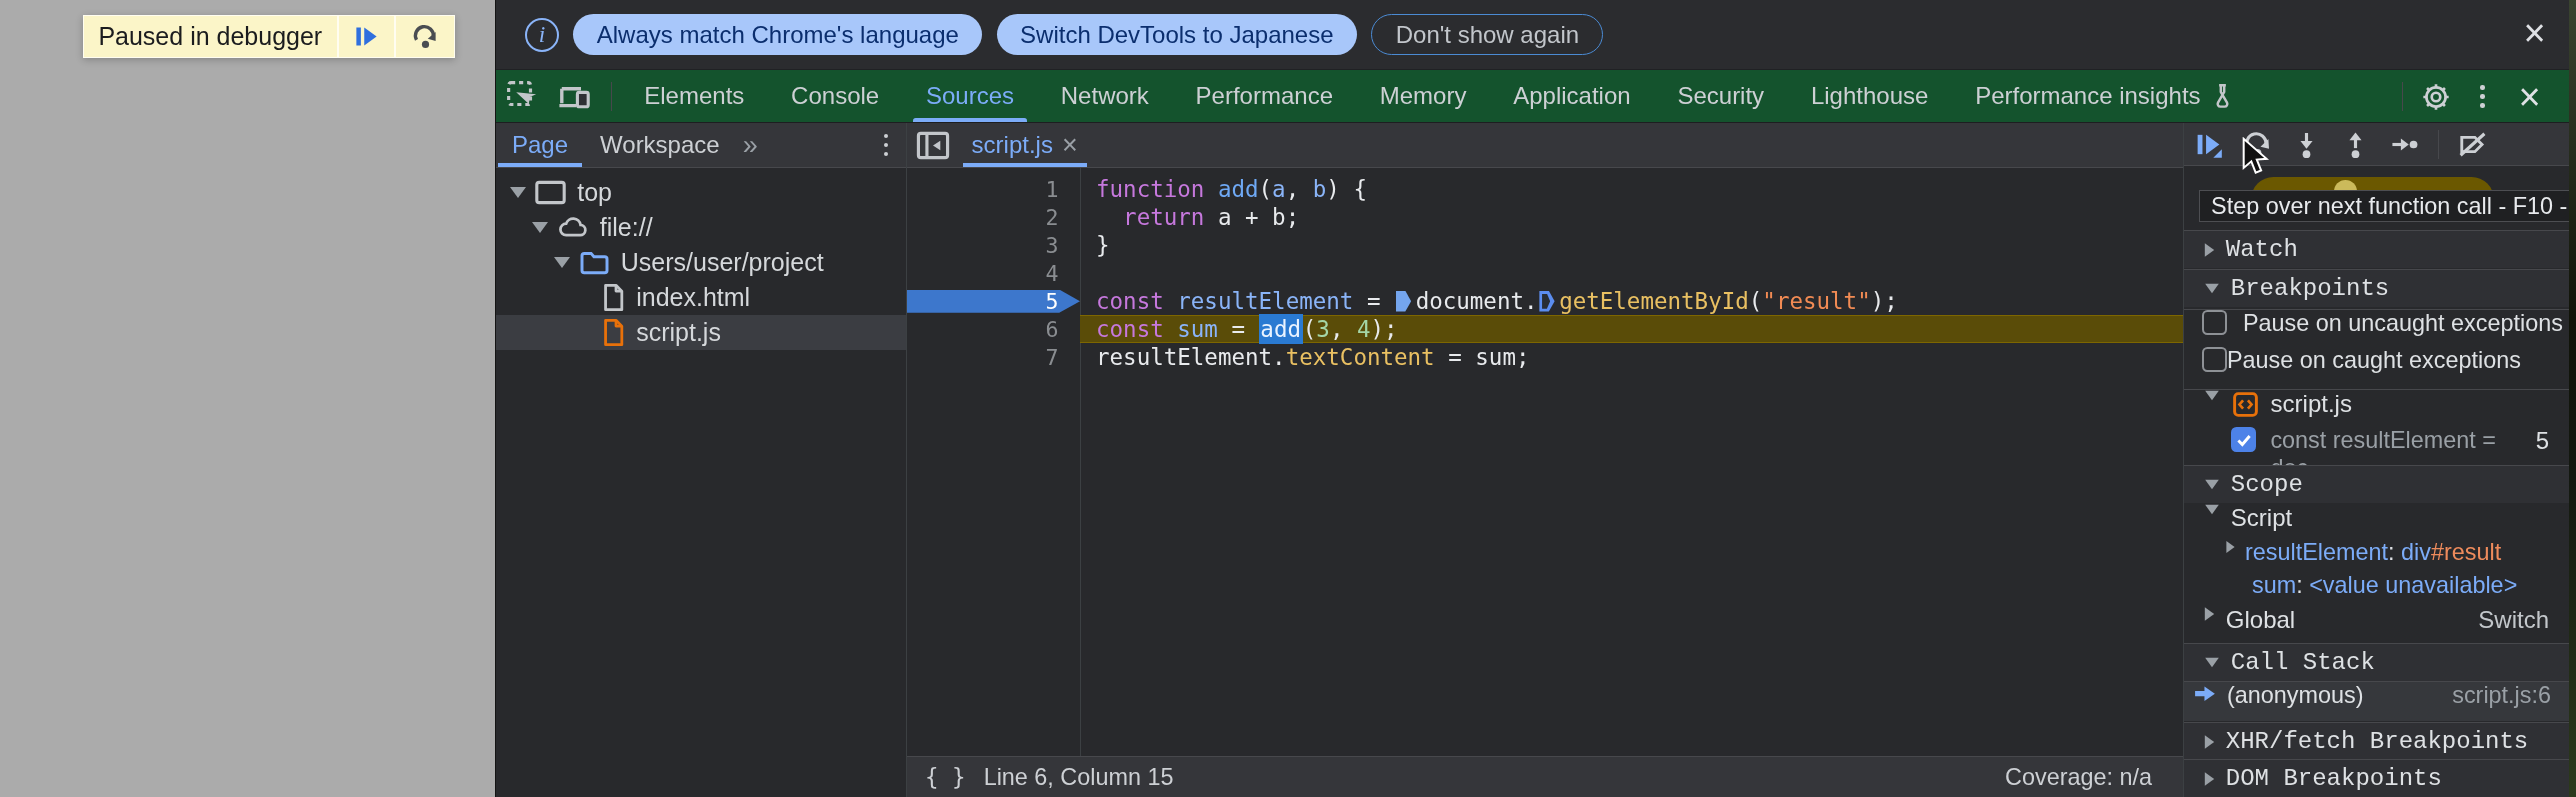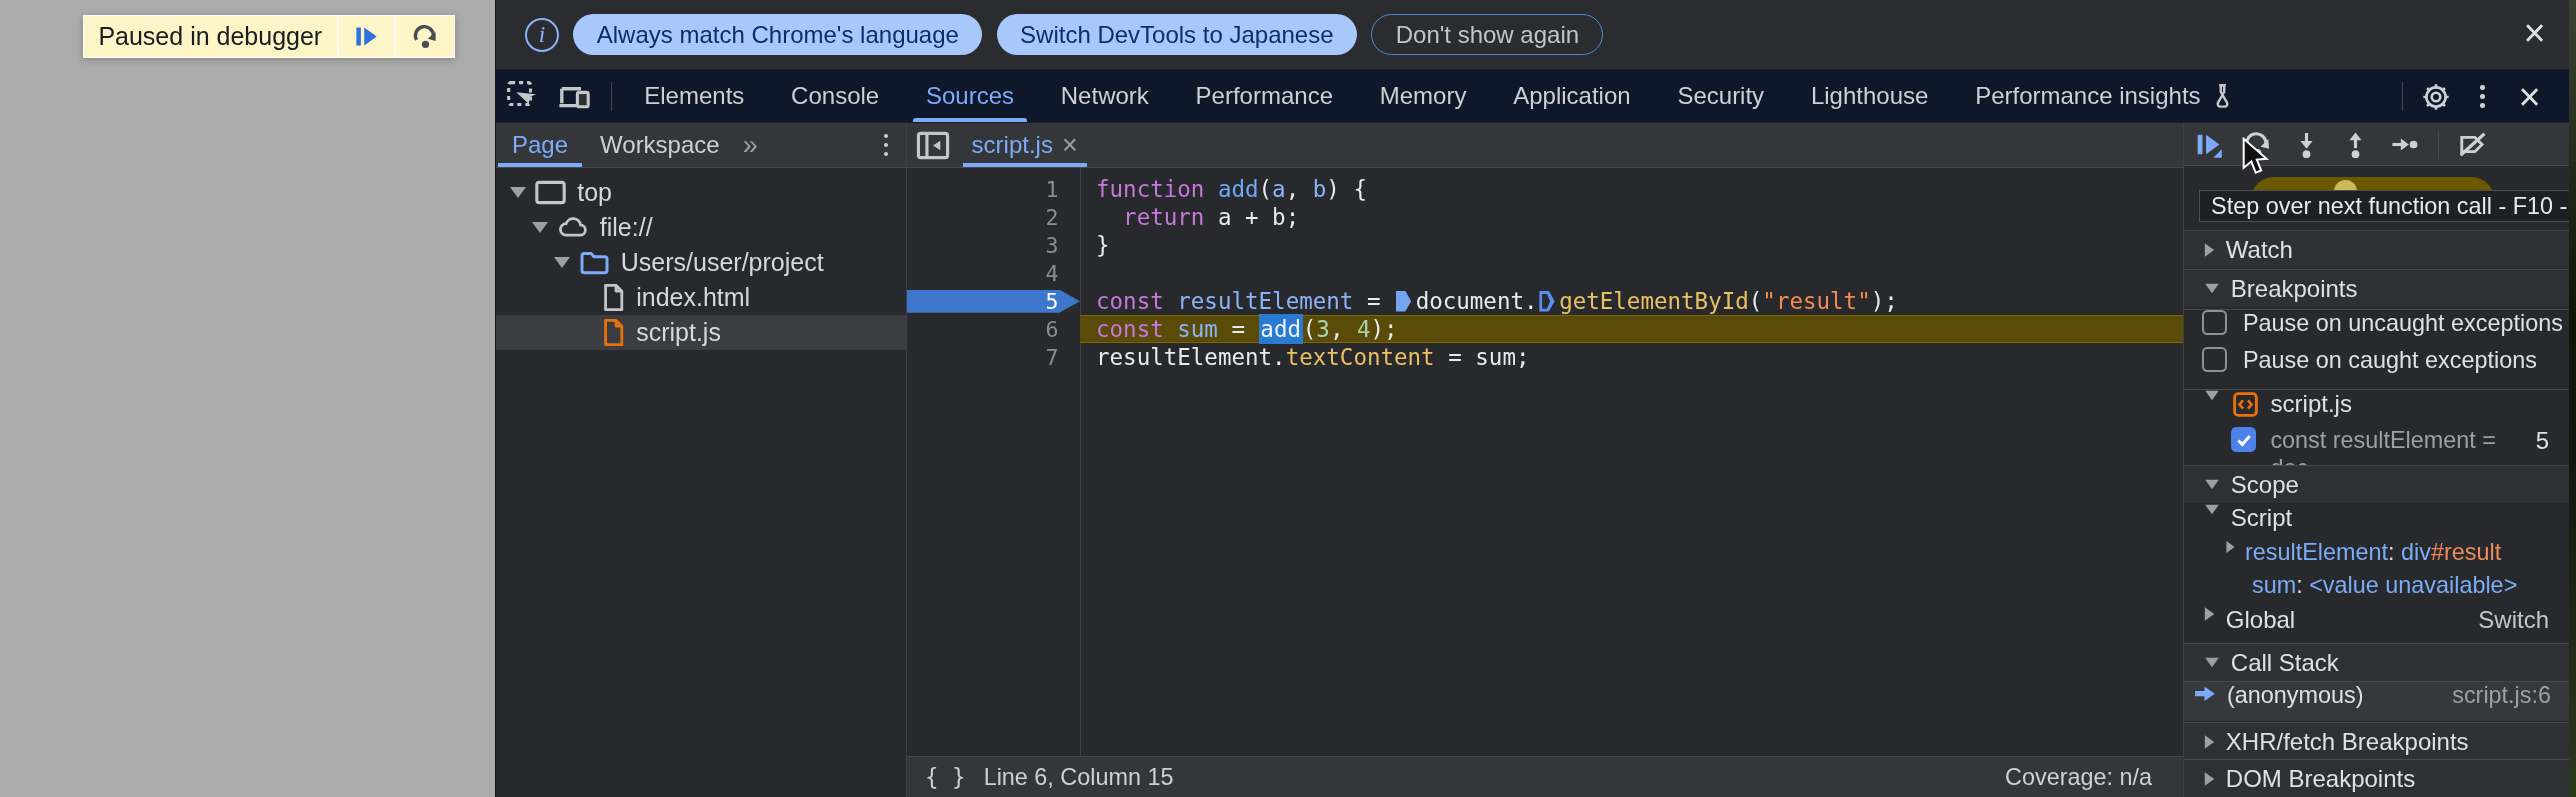--- a/index.html
+++ b/index.html
@@ -29,21 +29,21 @@
     font-size:23.4px; font-style:italic; font-family:"Liberation Serif",serif; flex:none;}
   #notif .msg { color:#e8eaed; font-size:25px; white-space:nowrap; margin-right:5.4px;}
   .pill { height:41px; border-radius:20.7px; background:#a8c7fa; color:#0b2e6e;
     font-size:24px; font-weight:500; display:flex; align-items:center;
     padding:0 23.4px; white-space:nowrap; }
   .pill.outline { background:transparent; border:1.8px solid #4b8bd4; color:#c2c6cb; font-weight:400;}
   .close-x { color:#dfe1e5; font-size:38px; line-height:1; cursor:default; }
   #notif-close { position:absolute; right:23.4px; top:14.4px; }
 
   
-  #tabbar { left:0; top:70px; width:100%; height:53px; background:#0f172a;
+  #tabbar { left:0; top:70px; width:100%; height:53px; background:#14532d;
     display:flex; align-items:stretch; border-bottom:0.9px solid #1d1e20; }
   #tabbar .iconbox { display:flex; align-items:center; padding:0 9px; }
   .vsep { width:0.9px; height:29px; background:#47484c; align-self:center; margin:0 9px;}
   .main-tab { display:flex; align-items:center; padding:0 23.4px; font-size:24px;
     color:#cdd0d4; position:relative; white-space:nowrap; }
   .main-tab.active { color:#7cacf8; }
   .main-tab.active::after { content:""; position:absolute; left:10.8px; right:10.8px;
     bottom:0; height:4.5px; background:#7cacf8; border-radius:2.7px 2.7px 0 0; }
   #tabbar-right { position:absolute; right:0; top:70px; height:53px; display:flex;
     align-items:center; padding-right:16px; }
@@ -111,21 +111,21 @@
   #statusbar { position:absolute; left:0; right:0; bottom:0; height:41px; background:#35363a;
     border-top:0.9px solid #47484c; display:flex; align-items:center; font-size:23.4px;
     color:#cdd0d4; padding:0 31px 0 18px; }
   #statusbar .brace { font-family:"DejaVu Sans Mono",monospace; font-size:22.5px; margin-right:18px;}
   #statusbar .right { margin-left:auto; }
 
   
   #dbg-toolbar { height:43px; }
   .dbtn { width:49px; height:43px; display:flex; align-items:center; justify-content:center; }
   .sec-head { display:flex; align-items:center; height:38px; background:#2f3034;
-    border-top:0.9px solid #47484c; font-size:24px; color:#dee1e4; padding-left:20px; gap:10.8px; }
+    border-top:0.9px solid #47484c; font-size:24px; color:#dee1e4; padding-left:20px; gap:10.8px;font-family:Liberation Mono, monospace; }
   .sec-head .tri, .sec-head .tri.down { transform:scale(.85); }
   .prow { display:flex; align-items:flex-start; font-size:23.4px; color:#dee1e4; position:relative; }
   .cb { width:25px; height:25px; border:2.7px solid #8e9196; border-radius:5.4px; flex:none; }
   .cb.checked { background:#4d82e8; border-color:#4d82e8; display:flex; align-items:center;
     justify-content:center; }
   .blue { color:#7cacf8; } .orange { color:#ee8b5c; } .dim { color:#9aa0a6; }
   .rt { margin-left:auto; }
 
   #olive-blob { position:absolute; left:67px; top:54px; width:243px; height:45px;
     background:#6b5800; border-radius:23.4px; overflow:hidden; }
@@ -402,21 +402,21 @@
       <span>Watch</span>
     </div>
     <div class="sec-head" style="position:absolute;left:0;right:0;top:146px">
       <span class="tri down"></span>
       <span>Breakpoints</span>
     </div>
     <div class="prow" style="position:absolute;left:0;right:0;top:186px;height:36px;border-top:0.9px solid #47484c;padding-left:18px;gap:16px">
       <span class="cb"></span>
       <span>Pause on uncaught exceptions</span>
     </div>
-    <div class="prow" style="position:absolute;left:0;right:0;top:224px;height:36px;padding-left:18px;gap:16px">
+    <div class="prow" style="position:absolute;left:0;right:0;top:224px;height:36px;padding-left:18px;gap:0">
       <span class="cb"></span>
       <span>Pause on caught exceptions</span>
     </div>
     <div class="prow" style="position:absolute;left:0;right:0;top:266px;height:38px;border-top:0.9px solid #47484c;padding-left:20px;gap:10.8px">
       <span class="tri down" style="transform:scale(.85)"></span>
       <span>
         <svg width="29" height="29" viewBox="0 0 24 24">
           <rect x="3" y="3" width="18" height="18" rx="3" fill="none" stroke="#e8710a" stroke-width="2.4"></rect>
           <path d="M10 8.5 L7 12 L10 15.5 M14 8.5 L17 12 L14 15.5" fill="none" stroke="#e8710a" stroke-width="2.2"></path>
         </svg>

